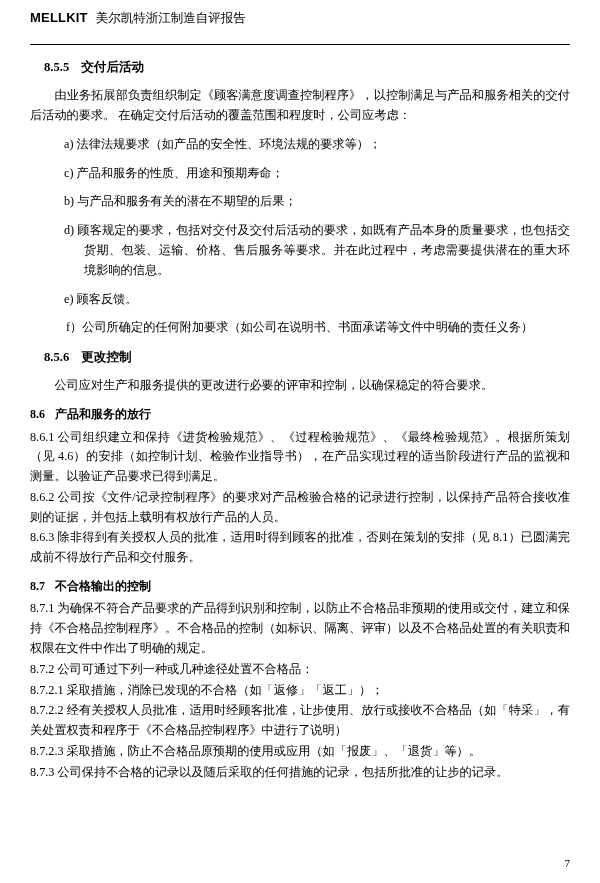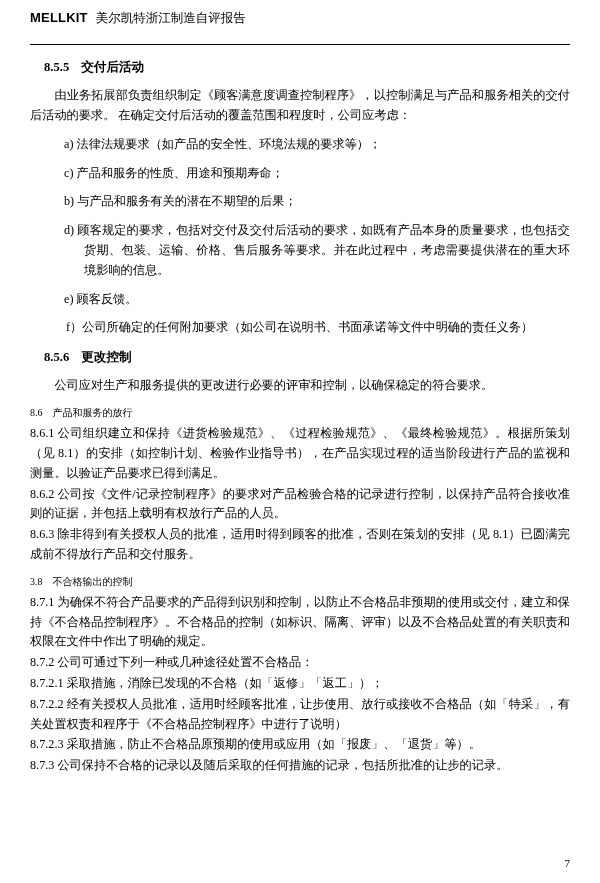--- a/index.html
+++ b/index.html
@@ -51,22 +51,22 @@
     font-size: 12.6px;
     margin: 9px 0 4px 0;
   }
   .h-sec .num {
     margin-right: 12px;
   }
   .h-sec.indent {
     margin-left: 14px;
   }
   .h-sub {
-    font-weight: normal;
-    font-size: 10px;
+    font-weight: bold;
+    font-size: 12px;
     margin: 9px 0 3px 0;
   }
   .h-sub .num {
     margin-right: 10px;
   }
   p {
     margin: 9px 0 1px 0;
     text-align: justify;
     text-justify: inter-ideograph;
   }
@@ -117,26 +117,26 @@
     <p class="p-listf">f）公司所确定的任何附加要求（如公司在说明书、书面承诺等文件中明确的责任义务）</p>
 
     <div class="h-sec indent">
       <span class="num">8.5.6</span><span>更改控制</span>
     </div>
     <p class="p-ind">公司应对生产和服务提供的更改进行必要的评审和控制，以确保稳定的符合要求。</p>
 
     <div class="h-sub">
       <span class="num">8.6</span><span>产品和服务的放行</span>
     </div>
-    <p class="p-flat">8.6.1 公司组织建立和保持《进货检验规范》、《过程检验规范》、《最终检验规范》。根据所策划（见 8.1）的安排（如控制计划、检验作业指导书），在产品实现过程的适当阶段进行产品的监视和测量。以验证产品要求已得到满足。</p>
+    <p class="p-flat">8.6.1 公司组织建立和保持《进货检验规范》、《过程检验规范》、《最终检验规范》。根据所策划（见 4.6）的安排（如控制计划、检验作业指导书），在产品实现过程的适当阶段进行产品的监视和测量。以验证产品要求已得到满足。</p>
     <p class="p-flat">8.6.2 公司按《文件/记录控制程序》的要求对产品检验合格的记录进行控制，以保持产品符合接收准则的证据，并包括上载明有权放行产品的人员。</p>
     <p class="p-flat">8.6.3 除非得到有关授权人员的批准，适用时得到顾客的批准，否则在策划的安排（见 8.1）已圆满完成前不得放行产品和交付服务。</p>
 
     <div class="h-sub">
-      <span class="num">3.8</span><span>不合格输出的控制</span>
+      <span class="num">8.7</span><span>不合格输出的控制</span>
     </div>
     <p class="p-flat">8.7.1 为确保不符合产品要求的产品得到识别和控制，以防止不合格品非预期的使用或交付，建立和保持《不合格品控制程序》。不合格品的控制（如标识、隔离、评审）以及不合格品处置的有关职责和权限在文件中作出了明确的规定。</p>
     <p class="p-flat">8.7.2 公司可通过下列一种或几种途径处置不合格品：</p>
     <p class="p-flat">8.7.2.1 采取措施，消除已发现的不合格（如「返修」「返工」）；</p>
     <p class="p-flat">8.7.2.2 经有关授权人员批准，适用时经顾客批准，让步使用、放行或接收不合格品（如「特采」，有关处置权责和程序于《不合格品控制程序》中进行了说明）</p>
     <p class="p-flat">8.7.2.3 采取措施，防止不合格品原预期的使用或应用（如「报废」、「退货」等）。</p>
     <p class="p-flat">8.7.3 公司保持不合格的记录以及随后采取的任何措施的记录，包括所批准的让步的记录。</p>
 
   </div>
 

